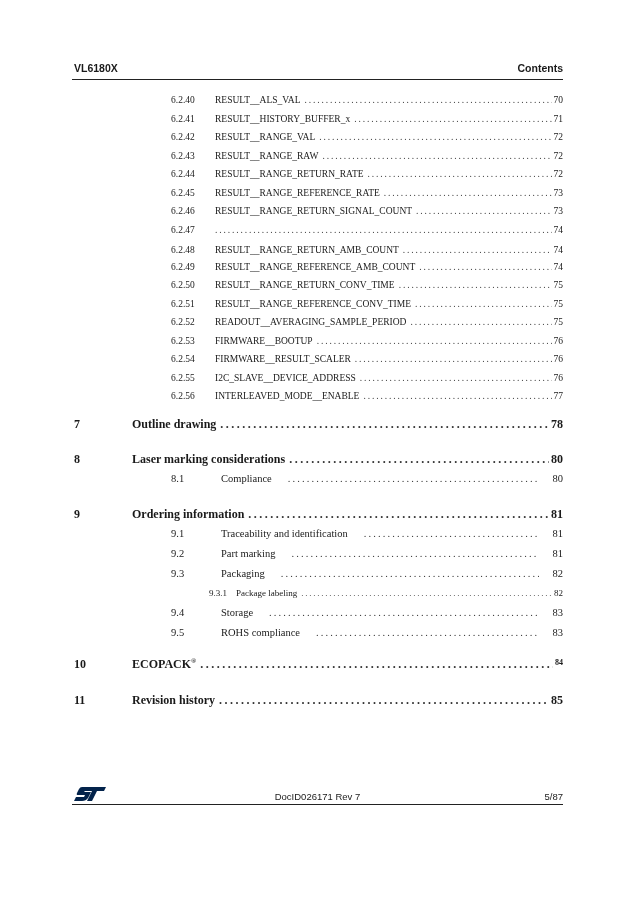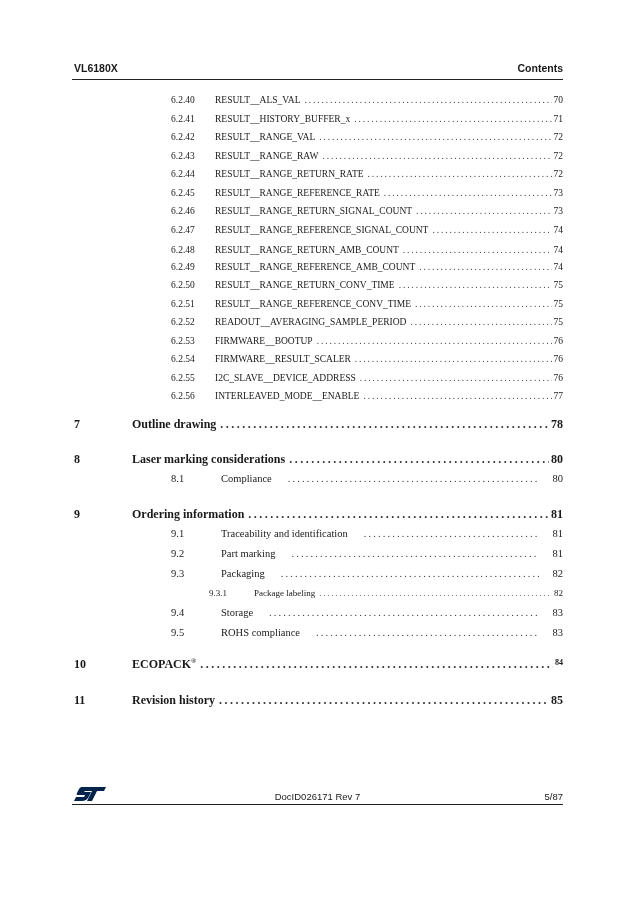--- a/index.html
+++ b/index.html
@@ -18,21 +18,21 @@
   .toc-row .title { flex: 0 0 auto; padding-right: 4px; }
   .toc-row .leader { flex: 1 1 auto; overflow: hidden; letter-spacing: 2.2px; color: #333; }
   .toc-row .leader::before { content: ". . . . . . . . . . . . . . . . . . . . . . . . . . . . . . . . . . . . . . . . . . . . . . . . . . . . . . . . . . . . . . . . . . . . . . . . . . . . . . . . . . . . . . . . . . . . . . . . . . . . . . . . . . . . . . . . . . . . . . . . . . . . . . . . . . . . . . ."; letter-spacing: 0; word-spacing: -0.5px; }
   .toc-row .page { flex: 0 0 auto; padding-left: 2px; text-align: right; }
 
   .lvl3 { left: 171px; right: 72px; font-size: 9.5px; height: 14px; }
   .lvl3 .num { width: 44px; }
   .lvl2 { left: 171px; right: 72px; font-size: 10.5px; height: 15px; gap: 12px; }
   .lvl2 .num { width: 38px; }
   .lvl3b { left: 209px; right: 72px; font-size: 9px; height: 13px; }
-  .lvl3b .num { width: 45px; }
+  .lvl3b .num { width: 27px; }
   .lvl1 { left: 74px; right: 72px; font-size: 12px; font-weight: bold; height: 17px; }
   .lvl1 .num { width: 58px; }
   .lvl1 .leader::before { font-weight: bold; }
   sup { font-size: 7px; }
 </style>
 </head>
 <body>
 
 <div>
   <div class="hdr-left">VL6180X</div>
@@ -79,21 +79,20 @@
       <span class="page">73</span>
     </div>
   <div class="toc-row lvl3" style="top:206px">
       <span class="num">6.2.46</span>
       <span class="title">RESULT__RANGE_RETURN_SIGNAL_COUNT</span>
       <span class="leader"></span>
       <span class="page">73</span>
     </div>
   <div class="toc-row lvl3" style="top:224.5px">
       <span class="num">6.2.47</span>
-      <span class="title">RESULT__RANGE_REFERENCE_SIGNAL_COUNT</span>
       <span class="leader"></span>
       <span class="page">74</span>
     </div>
   <div class="toc-row lvl3" style="top:245px">
       <span class="num">6.2.48</span>
       <span class="title">RESULT__RANGE_RETURN_AMB_COUNT</span>
       <span class="leader"></span>
       <span class="page">74</span>
     </div>
   <div class="toc-row lvl3" style="top:261.5px">

